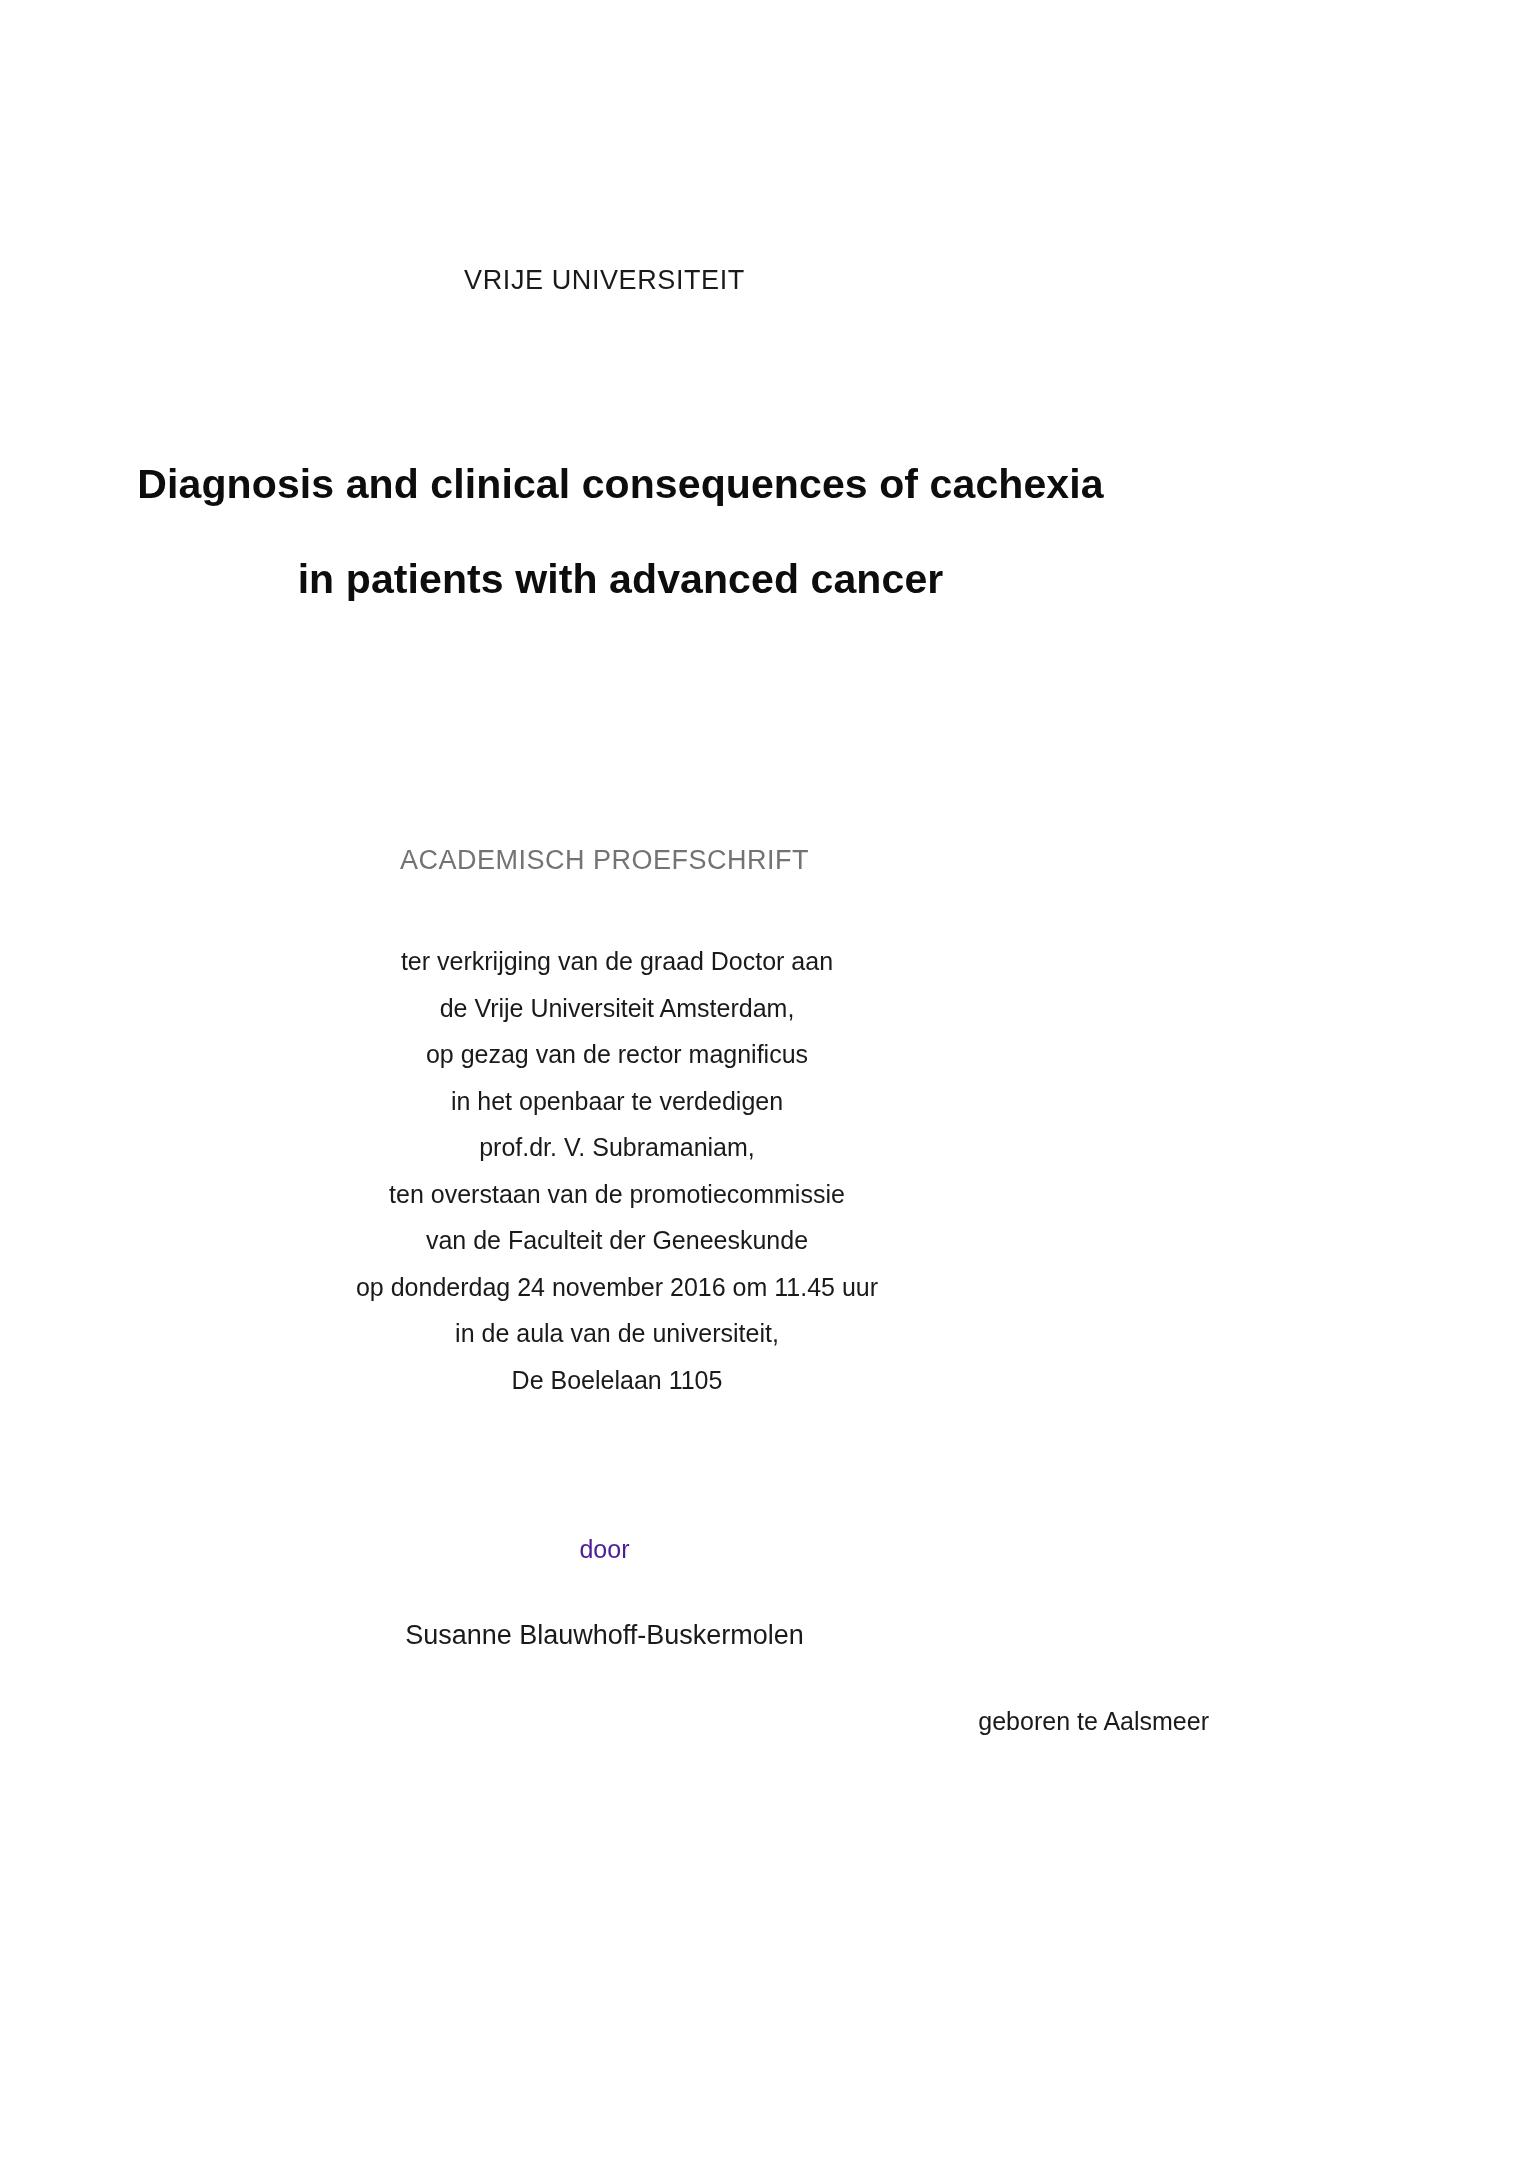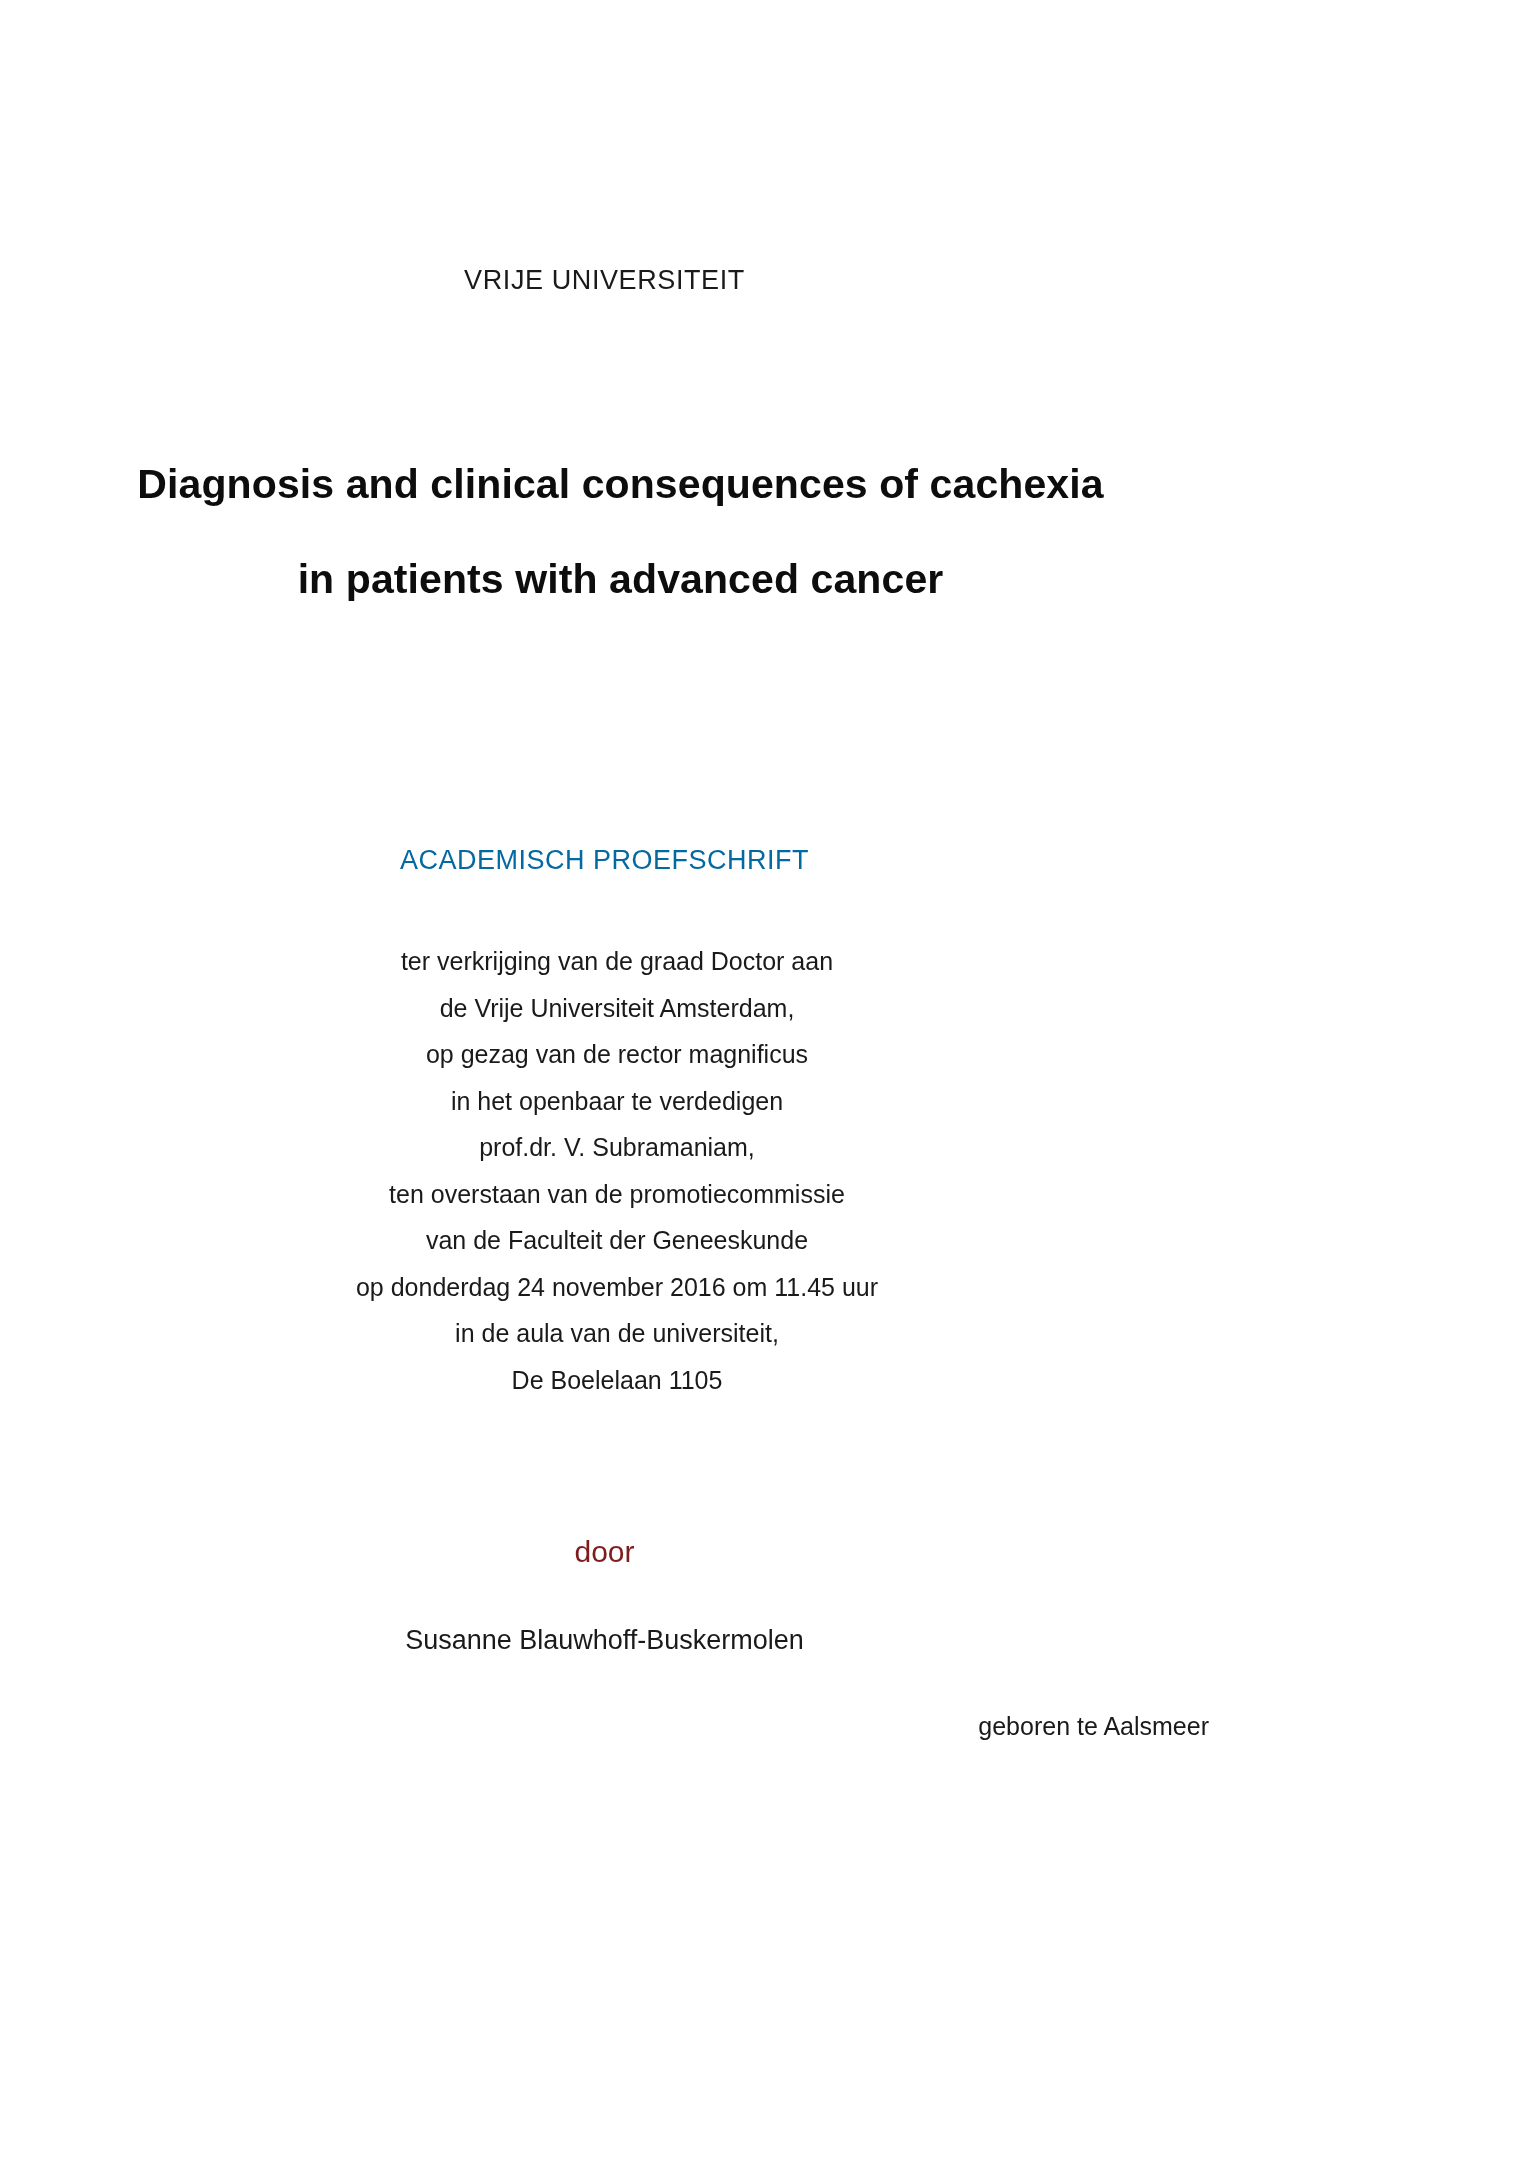--- a/index.html
+++ b/index.html
@@ -48,36 +48,36 @@
     letter-spacing: 0.1px;
     color: #0d0d0d;
   }
   .title-line + .title-line {
     margin-top: 54px;
   }
   .proefschrift {
     margin-top: 245px;
     font-size: 27px;
     letter-spacing: 0.5px;
-    color: #0369a1;
+    color: #737373;
   }
   .declaration {
     margin-top: 62px;
     font-size: 25px;
     line-height: 46.5px;
     color: #1a1a1a;
   }
   .declaration div {
     white-space: nowrap;
     padding-left: 25px;
   }
   .door {
     margin-top: 132px;
-    font-size: 30px;
-    color: #7f1d1d;
+    font-size: 25px;
+    color: #4c1d95;
   }
   .author {
     margin-top: 56px;
     font-size: 27px;
     color: #1a1a1a;
   }
   .birthplace {
     margin-top: 56px;
     font-size: 25px;
     color: #1a1a1a;

